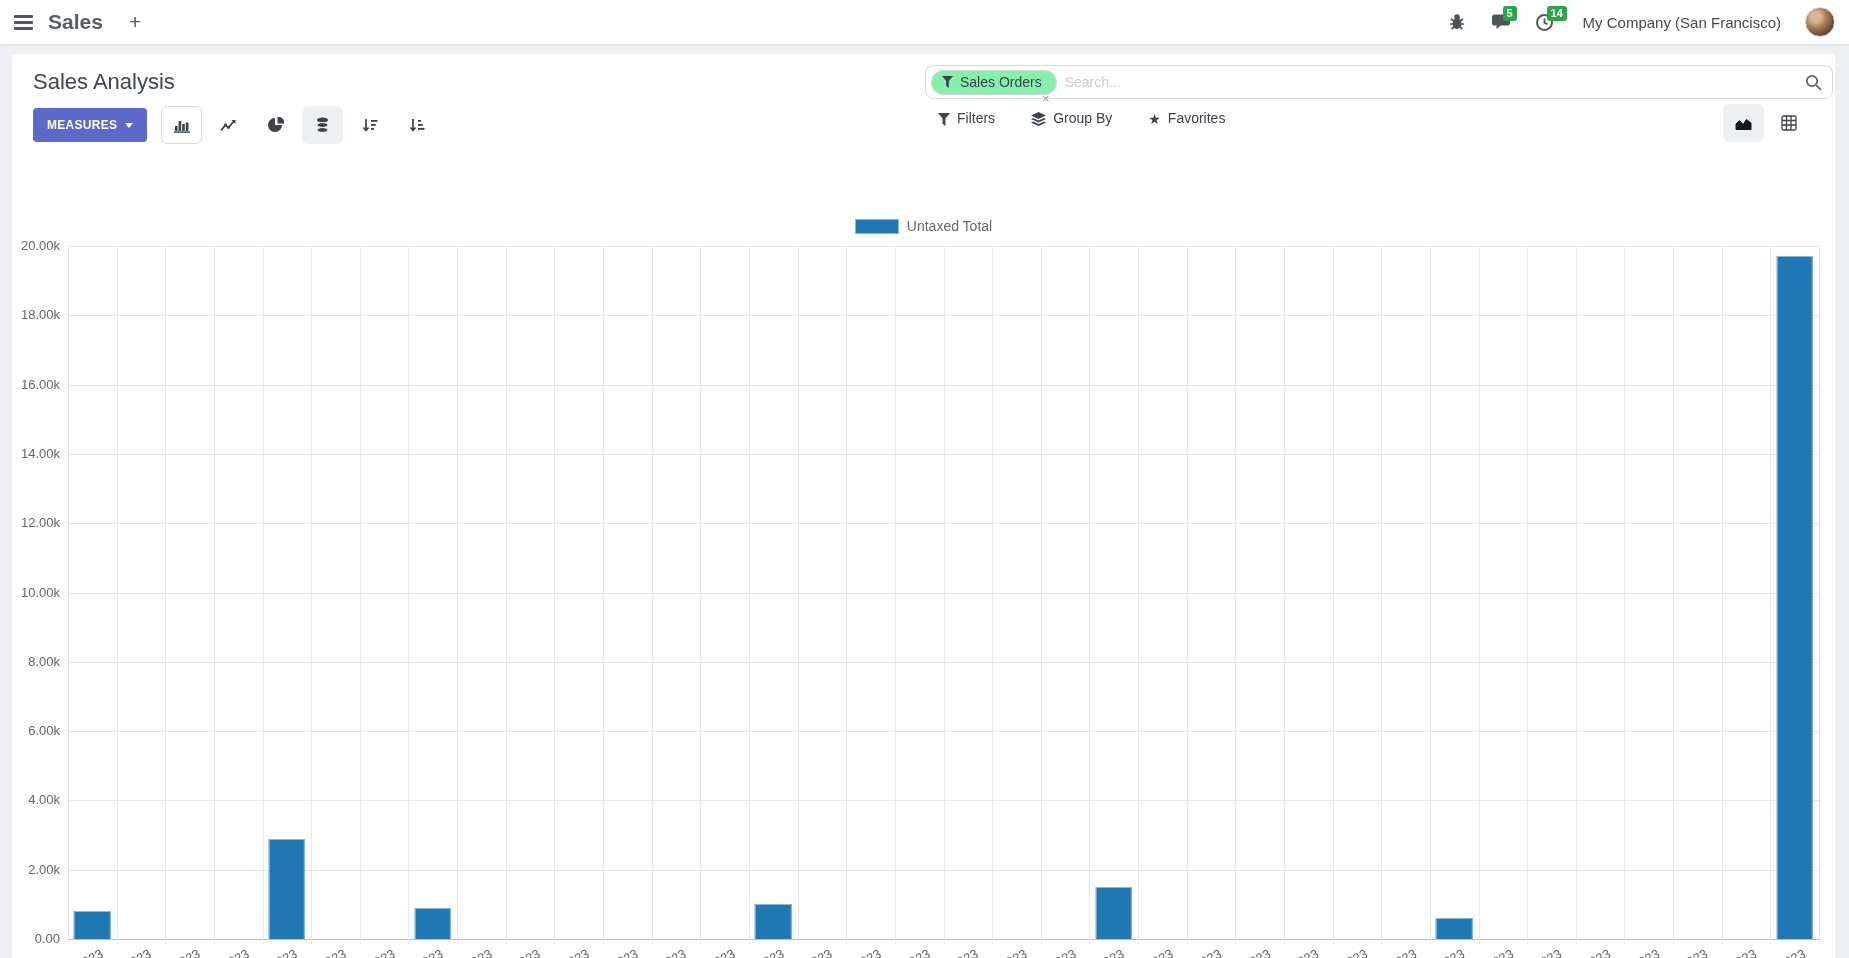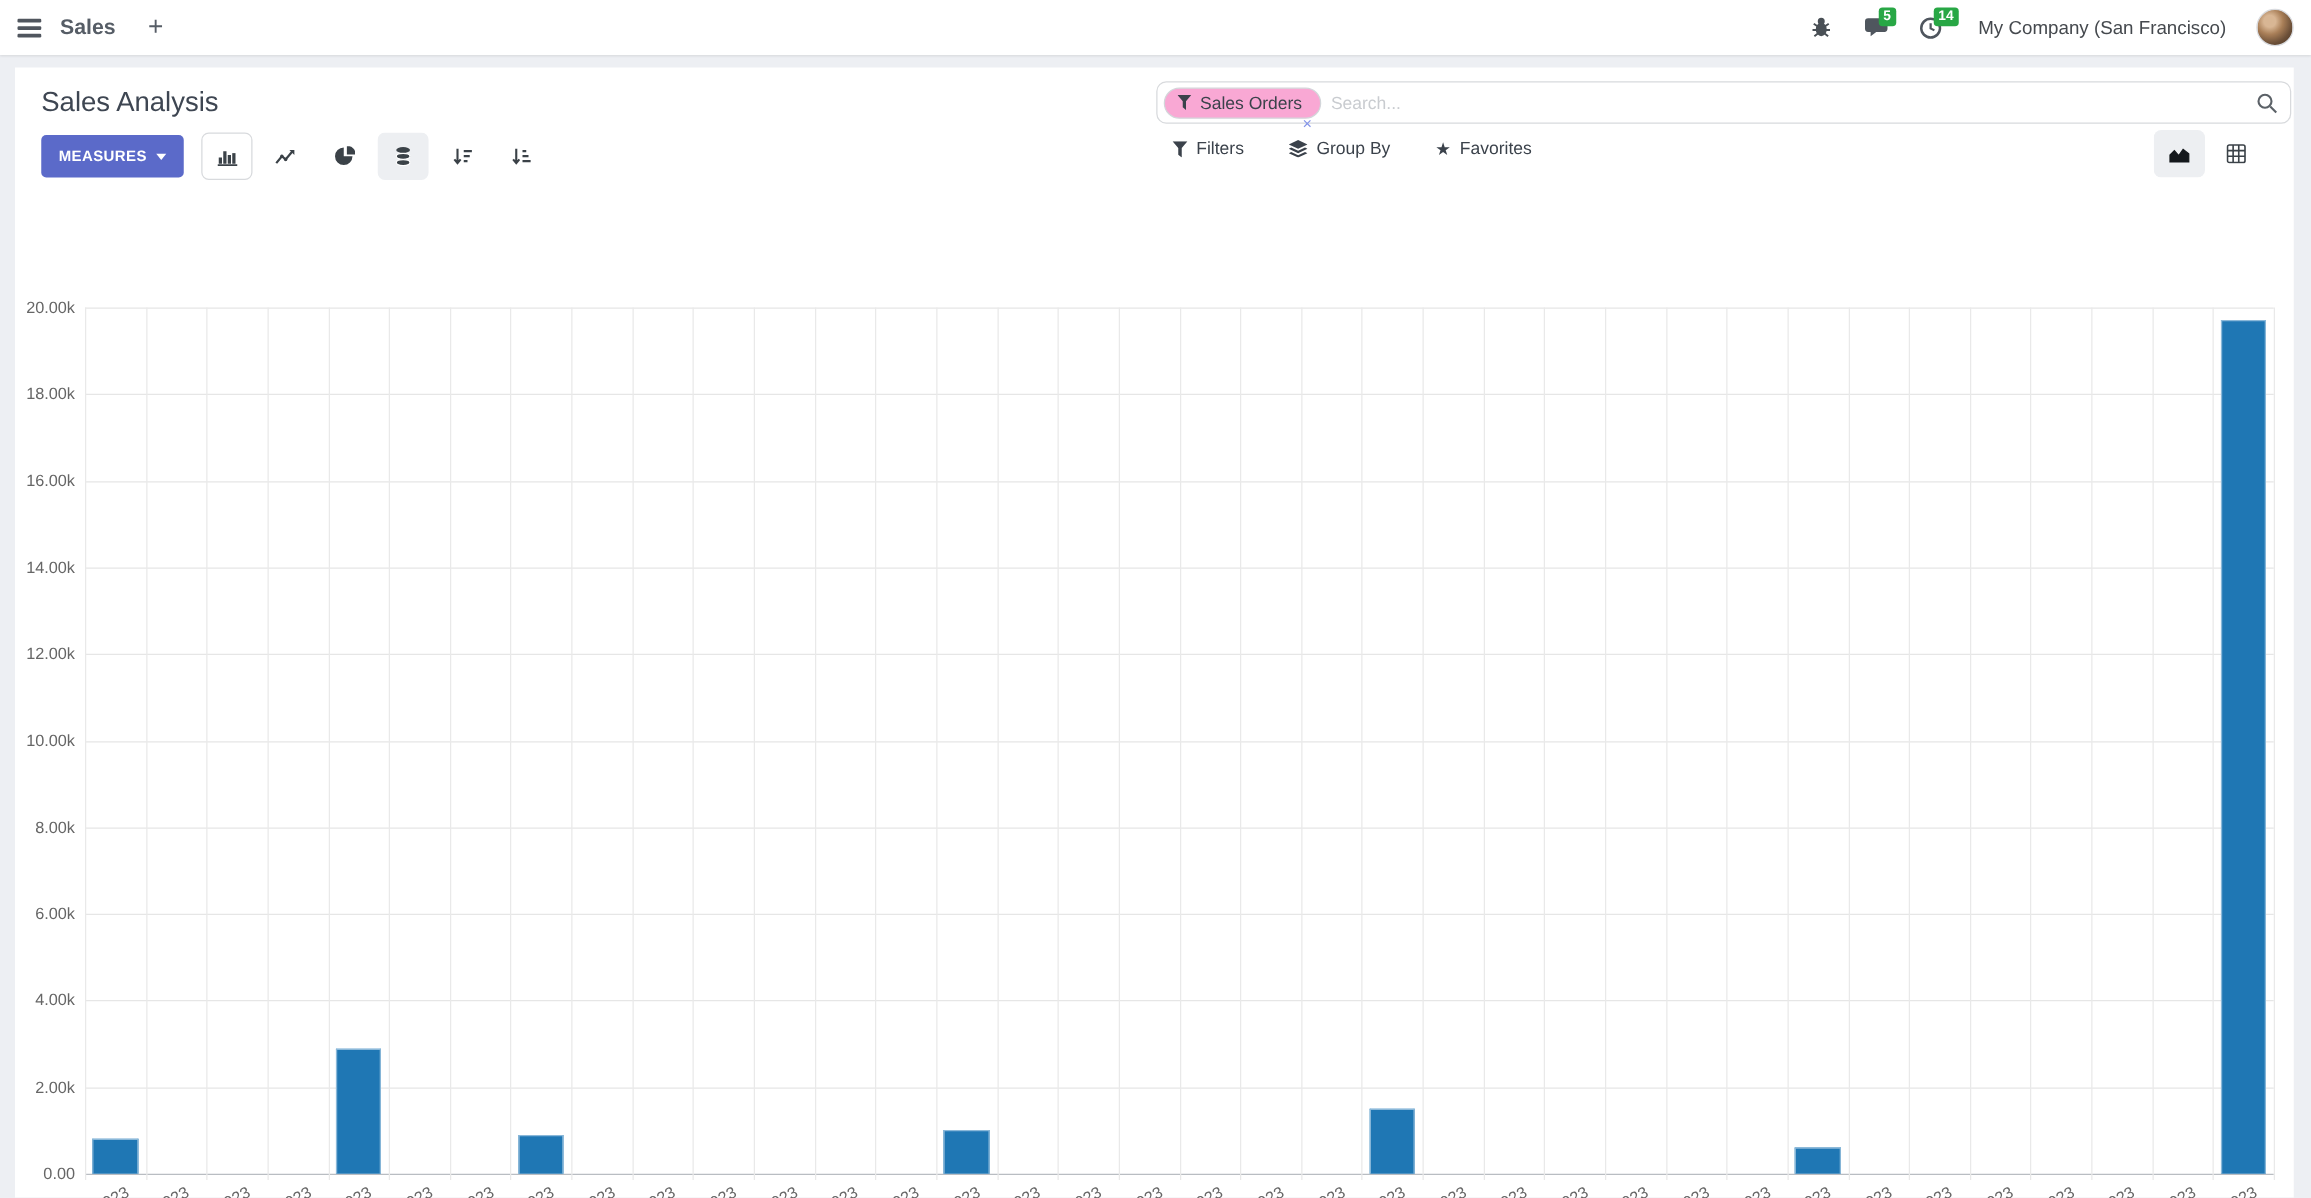--- a/index.html
+++ b/index.html
@@ -4,41 +4,41 @@
 <style>
   * { margin:0; padding:0; box-sizing:border-box; }
   html,body { width:1849px; height:958px; overflow:hidden;
     font-family:"Liberation Sans", sans-serif; background:#edeff3; color:#4c545c; }
 
   
   .topbar { height:44px; background:#fff; display:flex; align-items:center;
     padding:0 14px 0 14px; box-shadow:0 1px 2px rgba(0,0,0,.1); position:relative; z-index:5; }
   .burger { width:19px; display:flex; flex-direction:column; gap:3px; cursor:pointer; }
   .burger span { height:3px; background:#50565e; border-radius:1px; }
-  .app-name { font-size:17px; font-weight:700; color:#565d66; margin-left:15px; cursor:pointer;text-align:center; }
+  .app-name { font-size:21px; font-weight:700; color:#565d66; margin-left:15px; cursor:pointer;text-align:center; }
   .plus { font-size:21px; font-weight:400; color:#565d66; margin-left:26px; cursor:pointer; }
   .topbar-right { margin-left:auto; display:flex; align-items:center; gap:20px; }
   .tb-icon { position:relative; width:24px; height:24px; display:flex; align-items:center;
     justify-content:center; cursor:pointer; }
   .badge { position:absolute; top:-4px; left:14px; background:#28a745; color:#fff;
     font-size:11px; font-weight:700; line-height:1; padding:2px 4px; border-radius:3px; }
   .company { font-size:15px; color:#45494e; margin-left:6px; cursor:pointer; }
   .avatar { width:30px; height:30px; border-radius:50%; margin-left:4px; cursor:pointer;
     background:radial-gradient(circle at 35% 32%, #d8b694 0 18%, #a97f58 40%, #6b4f38 68%, #463322 100%);
     border:1px solid #d9dbdf; }
 
   
   .content { position:absolute; left:12px; right:14px; top:54px; bottom:0; background:#fff; }
 
   .row1 { display:flex; align-items:center; padding:10px 2px 0 21px; height:46px; }
   .view-title { font-size:22px; color:#3e4652; font-weight:400; }
   .searchbox { margin-left:auto; width:908px; height:34px; border:1px solid #d8dadd;
     border-radius:8px; display:flex; align-items:center; padding:0 10px 0 5px; position:relative;
     background:#fff; }
-  .facet { display:flex; align-items:center; gap:7px; border:1px solid #d3d6da; background:#f9a8d4;
+  .facet { display:flex; align-items:center; gap:7px; border:1px solid #d3d6da; background:#86efac;
     border-radius:20px; height:25px; padding:0 14px 0 10px; cursor:pointer; }
   .facet-label { font-size:14px; color:#3b424b; }
   .facet-x { position:absolute; left:116px; bottom:-8px; color:#8494e8; font-size:13px;
     cursor:pointer; background:transparent; }
   .search-input { flex:1; border:none; outline:none; font-size:14px; margin-left:8px;
     color:#a16207; min-width:40px; }
   .search-input::placeholder { color:#c9ccd0; }
   .searchbox .mag { margin-left:auto; cursor:pointer; display:flex; }
 
   .row2 { position:relative; display:flex; align-items:center; padding:6px 26px 0 21px; height:44px; }
@@ -223,20 +223,24 @@
       <div class="tool-btn">
         <svg class="ic" width="16" height="16" viewBox="0 0 16 16" fill="none" stroke="#3b4248" stroke-width="1.3">
           <rect x="1" y="1" width="14" height="14" rx="1.5"></rect>
           <path d="M1 5.5h14M1 10h14M5.5 1v14M10 1v14"></path>
         </svg>
       </div>
     </div>
   </div>
 
   <div class="chart-wrap">
+    <div class="legend">
+      <span class="legend-swatch" style="background: rgb(31, 119, 180);"></span>
+      <span class="legend-label">Untaxed Total</span>
+    </div>
     <div class="plot">
         <div class="hgrid" style="top: 0%;"></div>
         <div class="ylab" style="top: calc(0% - 8px);">20.00k</div>
         <div class="hgrid" style="top: 10%;"></div>
         <div class="ylab" style="top: calc(10% - 8px);">18.00k</div>
         <div class="hgrid" style="top: 20%;"></div>
         <div class="ylab" style="top: calc(20% - 8px);">16.00k</div>
         <div class="hgrid" style="top: 30%;"></div>
         <div class="ylab" style="top: calc(30% - 8px);">14.00k</div>
         <div class="hgrid" style="top: 40%;"></div>

